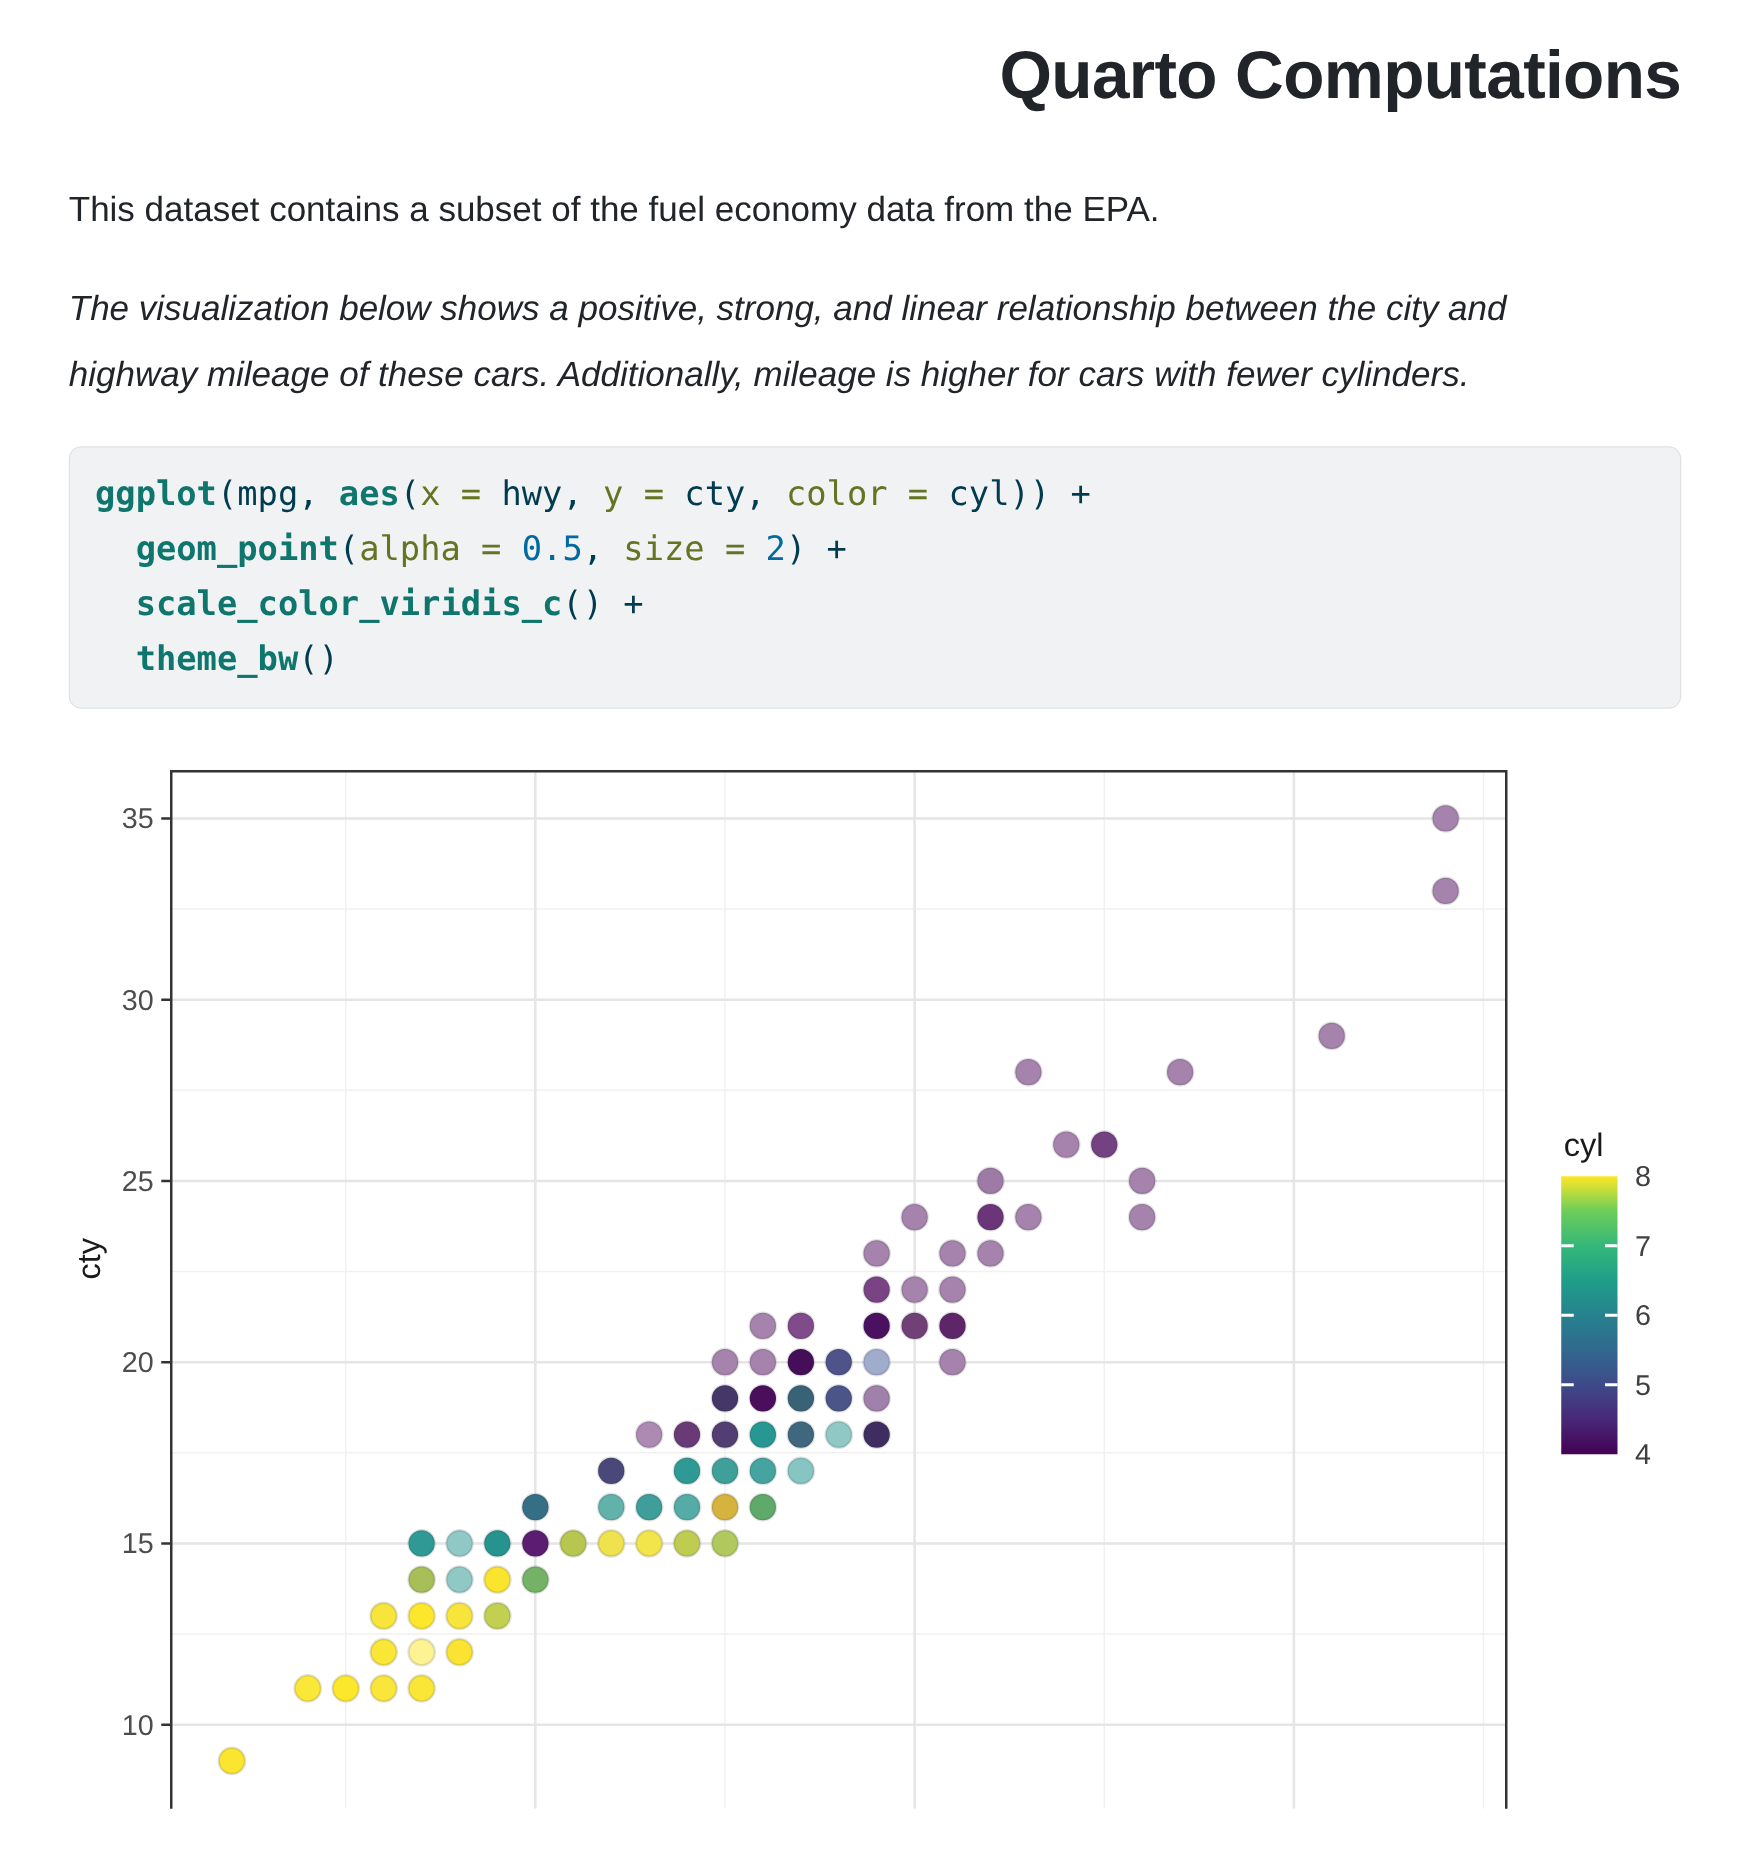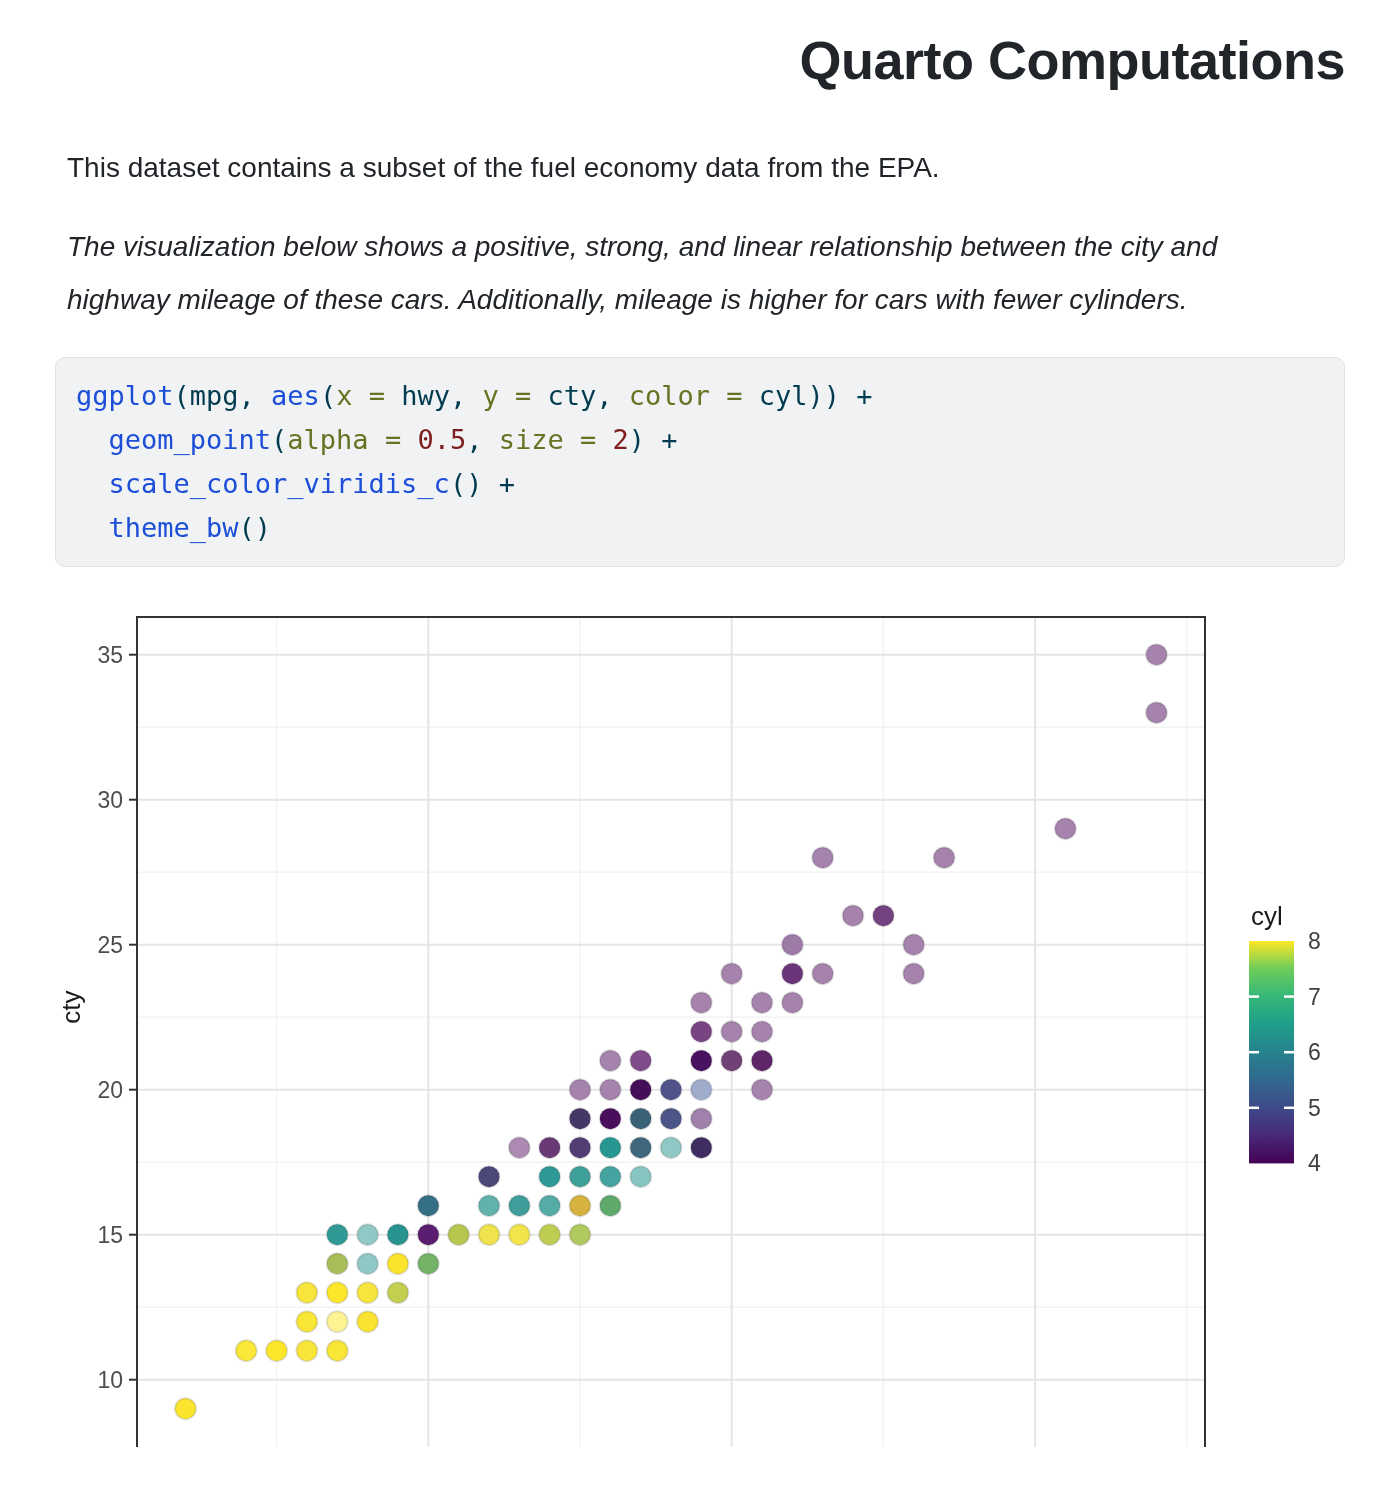--- a/index.html
+++ b/index.html
@@ -7,39 +7,39 @@
     width:1400px;height:1500px;overflow:hidden;
     font-family:"Liberation Sans","DejaVu Sans",sans-serif;
     color:#212529;
   }
   .content{margin:0 55px;}
   h1{
     margin:28px 0 0 0;
     font-size:54px;line-height:65px;font-weight:700;
     letter-spacing:-0.5px;color:#212529;text-align:right;
   }
-  p{margin:12px;font-size:28px;line-height:53px;max-width:1235px;}
+  p{margin:0;font-size:28px;line-height:53px;max-width:1235px;}
   .p1{margin-top:48px;}
   .p2{margin-top:26px;font-style:italic;}
   .code-block{
     margin-top:31px;
     background:#f0f2f4;
     border:1px solid #dfe2e5;
     border-radius:10px;
     padding:16px 20px;
   }
   .code-block pre{margin:0;}
   .code-line{
     font-family:"DejaVu Sans Mono","Liberation Mono",monospace;
     font-size:27px;line-height:44px;white-space:pre;
   }
-  .tok-fu{color:#1d4ed8;}
+  .tok-fu{color:#0f766e;font-weight:bold;}
   .tok-pl{color:#003B4F;}
   .tok-at{color:#657422;}
-  .tok-nu{color:#7f1d1d;}
+  .tok-nu{color:#0369a1;}
   figure{margin:40px 0 0 0;}
   svg text{font-family:"Liberation Sans","DejaVu Sans",sans-serif;}
 </style>
 </head>
 <body>
 
 <div class="content">
   <h1>Quarto Computations</h1>
   <p class="p1">This dataset contains a subset of the fuel economy data from the EPA.</p>
   <p class="p2">The visualization below shows a positive, strong, and linear relationship between the city and highway mileage of these cars. Additionally, mileage is higher for cars with fewer cylinders.</p>

